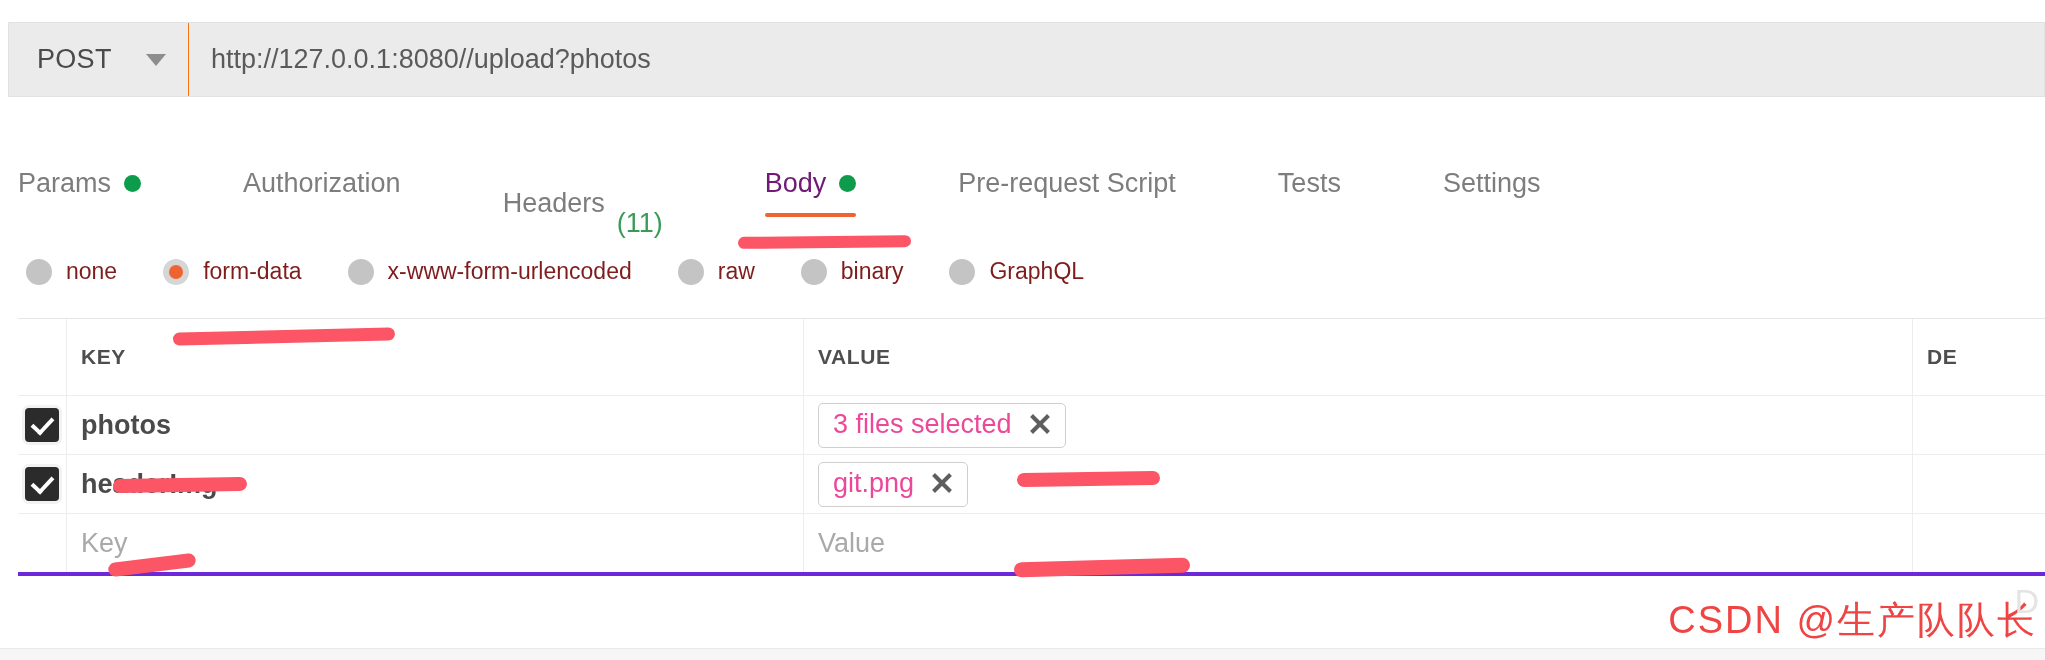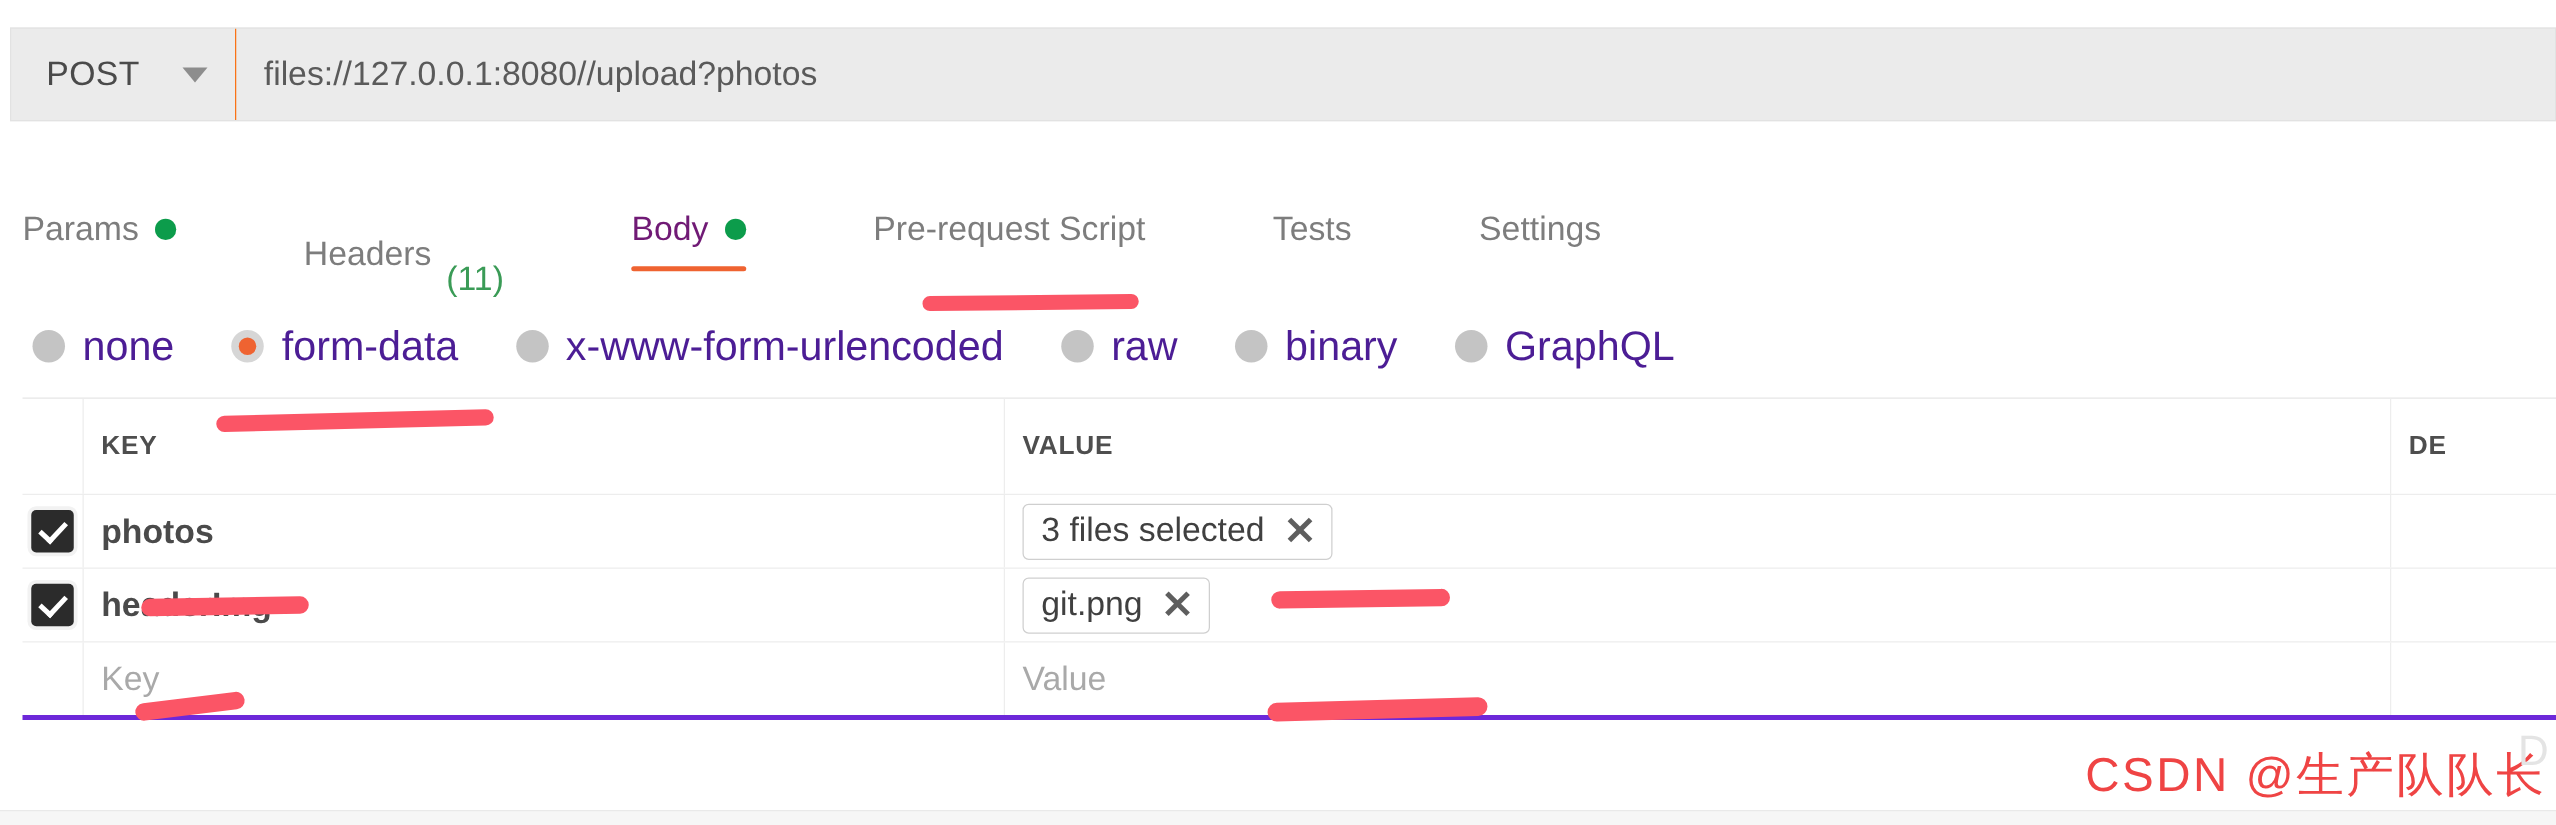--- a/index.html
+++ b/index.html
@@ -142,22 +142,22 @@
     background: #d6d6d6;
   }
   .radio-dot.selected::after {
     content: "";
     width: 14px;
     height: 14px;
     border-radius: 50%;
     background: #ef6331;
   }
   .radio-label {
-    font-size: 33px;
-    color: #4c1d95;
+    font-size: 23px;
+    color: #7f1d1d;
     margin-left: 14px;
   }
 
   
   .table {
     position: absolute;
     left: 18px;
     top: 318px;
     width: 2027px;
     border-top: 1px solid #e6e6e6;
@@ -258,21 +258,21 @@
     display: inline-flex;
     align-items: center;
     border: 1px solid #cfcfcf;
     border-radius: 5px;
     background: #ffffff;
     padding: 5px 13px 7px 14px;
     cursor: pointer;
   }
   .file-chip .chip-label {
     font-size: 27px;
-    color: #404040;
+    color: #ec4899;
     white-space: nowrap;
   }
   .chip-x {
     margin-left: 16px;
     width: 24px;
     height: 24px;
     position: relative;
     flex: 0 0 auto;
     cursor: pointer;
   }
@@ -334,27 +334,30 @@
   }
 </style>
 </head>
 <body>
 
 <div class="url-bar">
   <div class="method-select">
     <span class="method-label">POST</span>
     <span class="caret"></span>
   </div>
-  <div class="url-input">files://127.0.0.1:8080//upload?photos</div>
+  <div class="url-input">http://127.0.0.1:8080//upload?photos</div>
 </div>
 
 <div class="tabs">
   <div class="tab">
     <span>Params</span>
     <span class="dot"></span>
+  </div>
+  <div class="tab">
+    <span>Authorization</span>
   </div>
   <div class="tab">
     <span>Headers</span>
     <span class="count">(11)</span>
   </div>
   <div class="tab active">
     <span>Body</span>
     <span class="dot"></span>
     <span class="underline"></span>
   </div>

